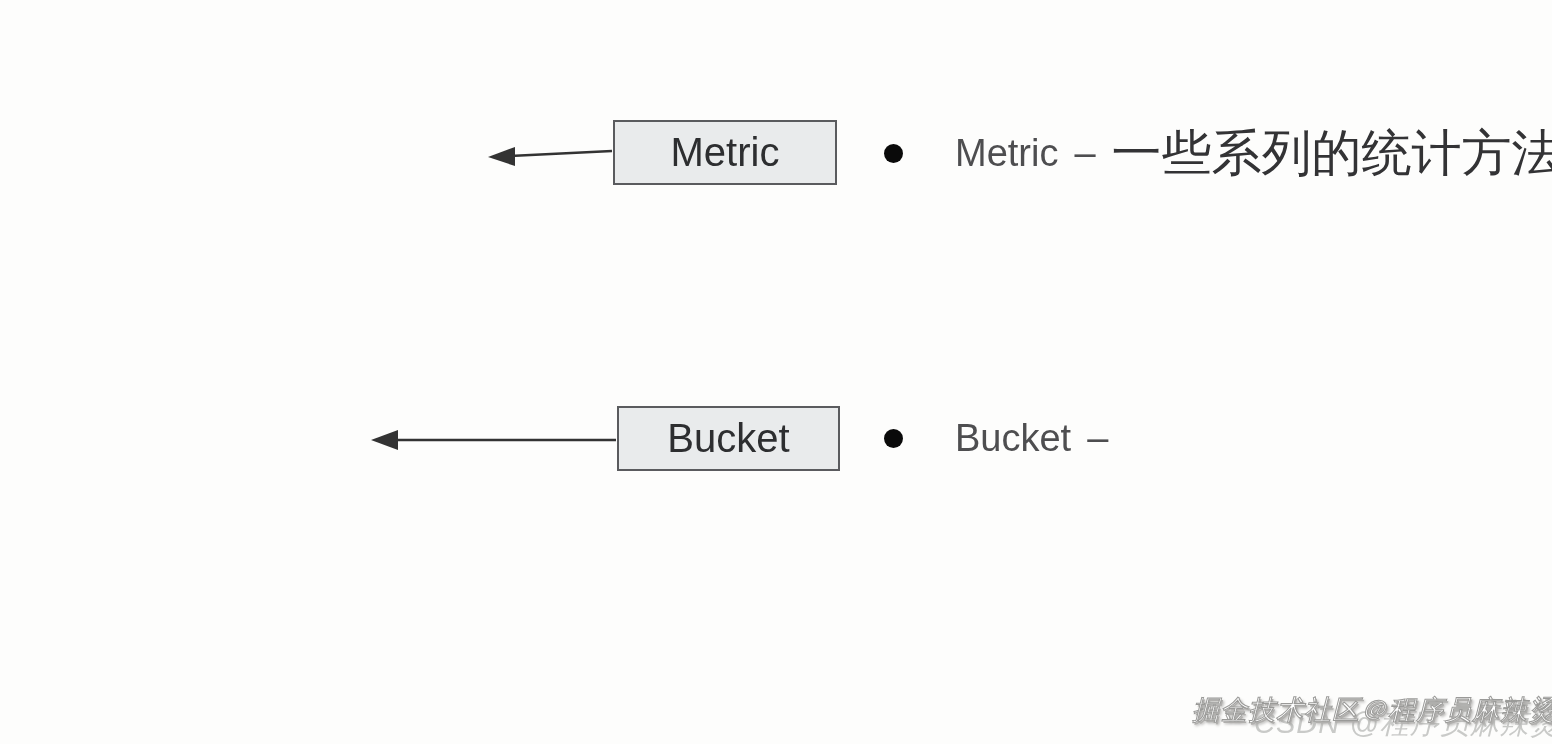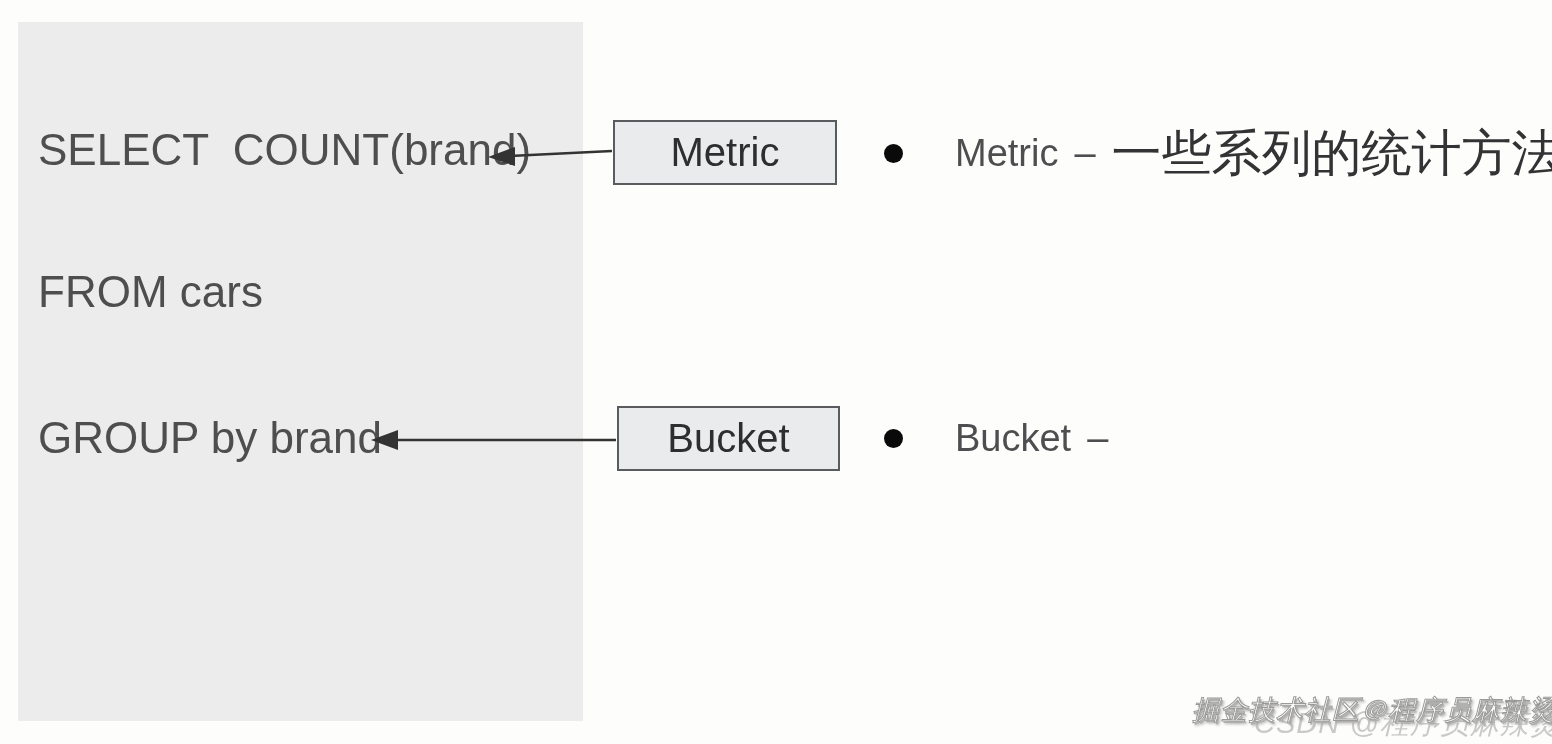--- a/index.html
+++ b/index.html
@@ -127,25 +127,20 @@
     -webkit-text-stroke: 1px var(--watermark_stroke, #9a9a98);
     text-shadow: 1.5px 1.5px 0 #b0afad, 2.5px 2.5px 3px #9c9b99;
     white-space: nowrap;
   }
 </style>
 </head>
 <body>
 
 <div class="canvas">
 
-  <div class="sql-panel">
-    <div class="sql-line l0">SELECT  COUNT(brand)</div>
-    <div class="sql-line l1">FROM cars</div>
-    <div class="sql-line l2">GROUP by brand</div>
-  </div>
 
   <svg class="arrow-layer" viewBox="0 0 1552 744" xmlns="http://www.w3.org/2000/svg">
     <line class="arrow-line" x1="510" y1="156" x2="612" y2="151"></line>
     <polygon class="arrow-head" points="488,157 515,147 515,166"></polygon>
     <line class="arrow-line" x1="392" y1="440" x2="616" y2="440"></line>
     <polygon class="arrow-head" points="371,440 398,430 398,450"></polygon>
   </svg>
 
   <div class="concept-box metric">Metric</div>
   <div class="concept-box bucket">Bucket</div>

